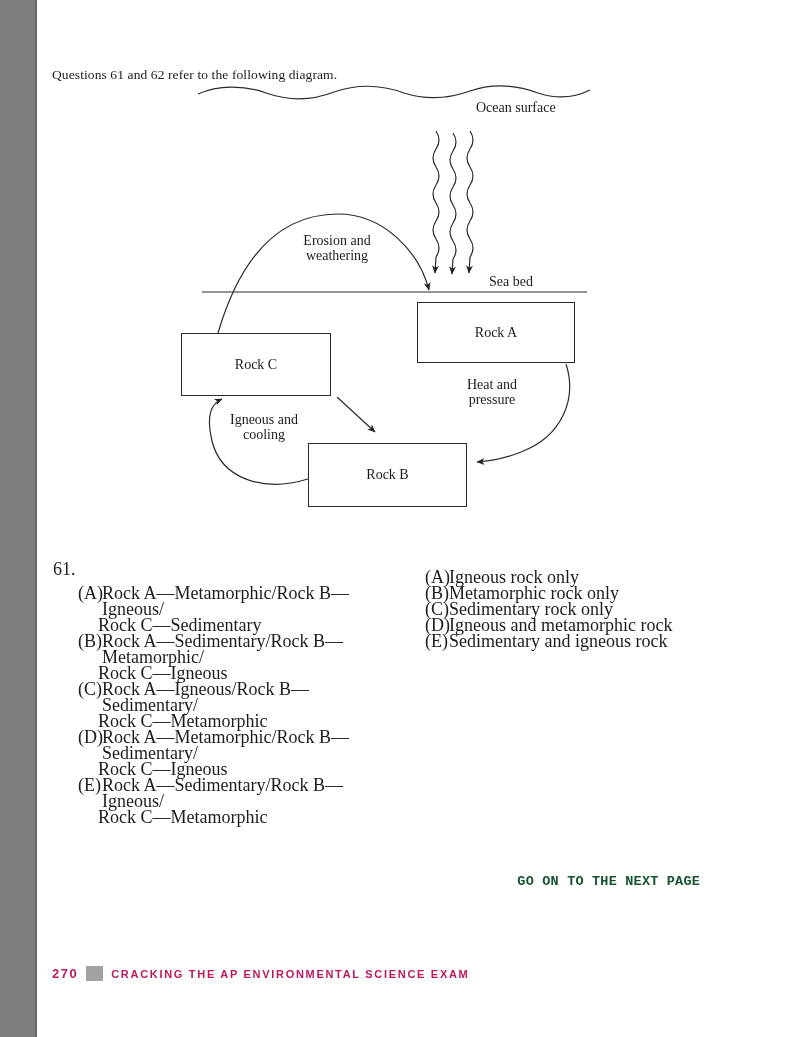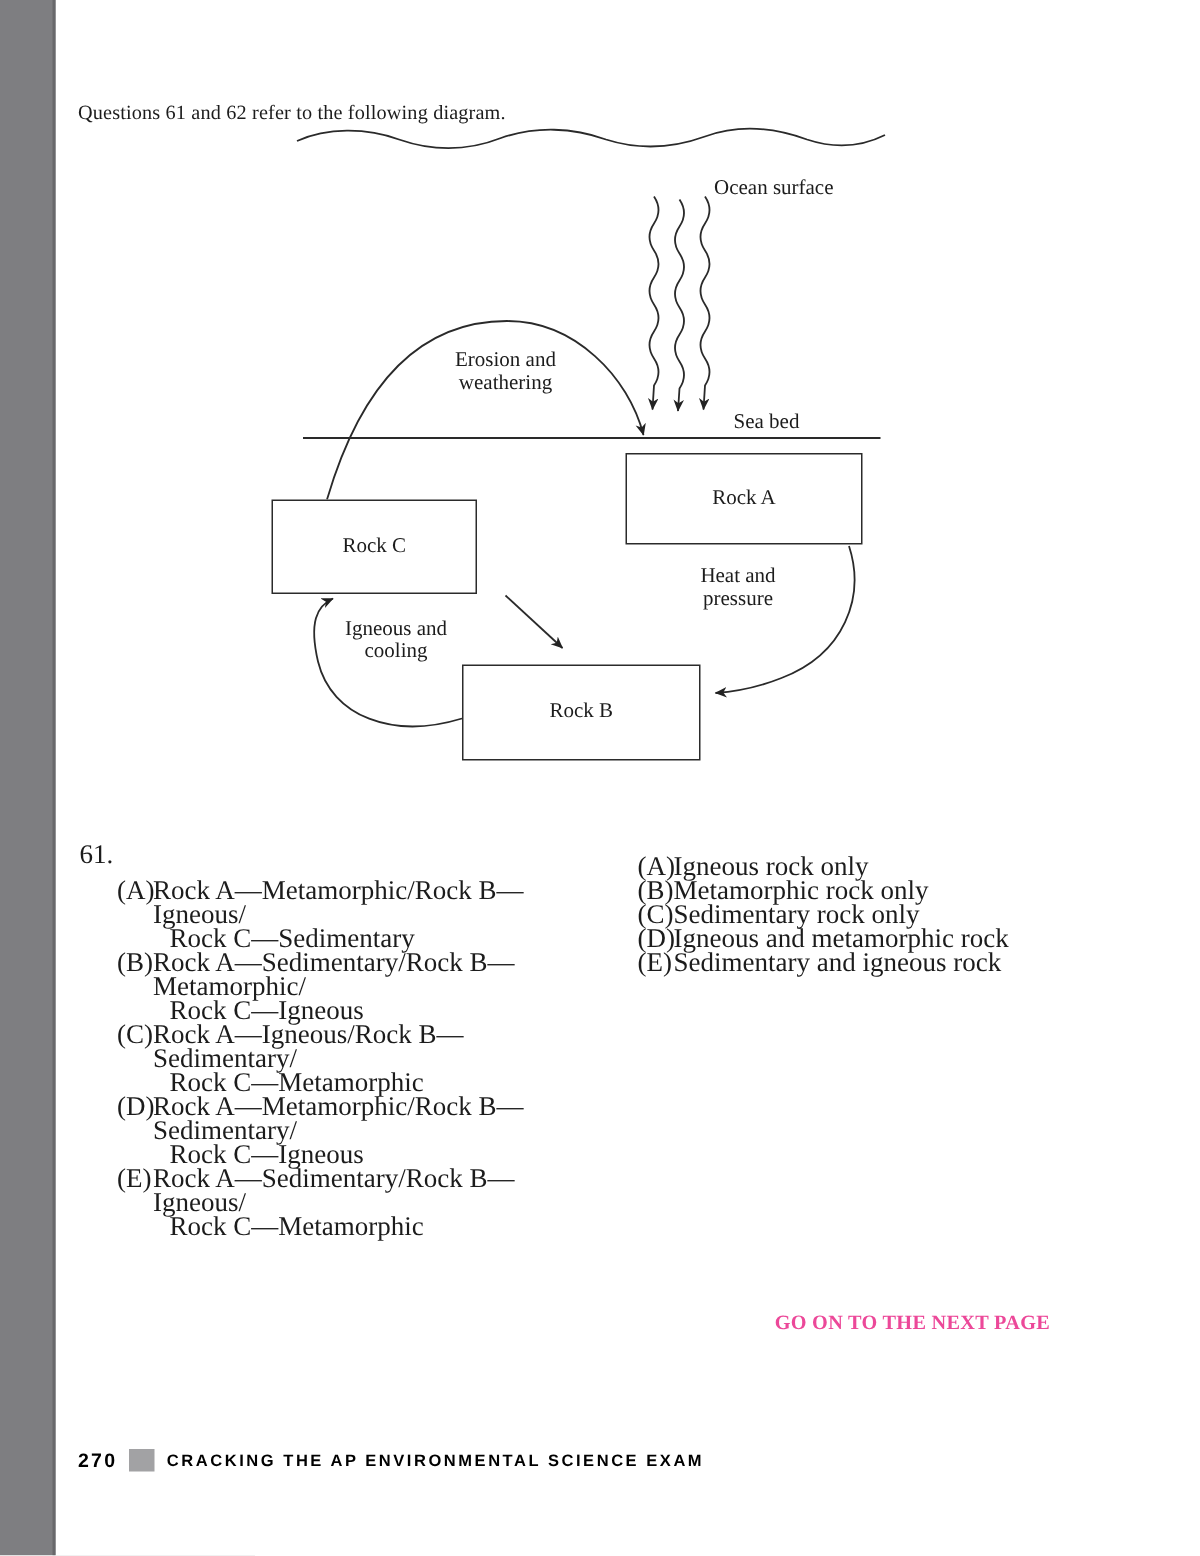--- a/index.html
+++ b/index.html
@@ -21,55 +21,55 @@
   }
   
   #diagram-svg { position:absolute; left:0; top:0; width:800px; height:1037px; z-index:1; }
   
   .rock-box {
     position:absolute; background:#ffffff; border:1.3px solid #2b2b2b; z-index:2;
     display:flex; align-items:center; justify-content:center;
     font-size:14px;
   }
   #rock-a-box { left:417px; top:302px; width:158px; height:61px;align-items:center; }
-  #rock-c-box { left:181px; top:333px; width:137px; height:63px; }
+  #rock-c-box { left:181px; top:333px; width:150px; height:63px; }
   #rock-b-box { left:308px; top:443px; width:159px; height:64px; }
   
   .dlabel {
     position:absolute; z-index:3; font-size:14px; line-height:15px;
     white-space:pre-line;
   }
-  #ocean-surface-label { left:476px; top:100px;margin-top:18px; }
+  #ocean-surface-label { left:476px; top:100px; }
   #sediment-label      { left:478px; top:168px; line-height:18px; }
   #erosion-label       { left:286px; top:233px; width:102px; text-align:center; }
   #sea-bed-label       { left:489px; top:274px; }
   #heat-pressure-label { left:451px; top:377px; width:82px; text-align:center; }
   #melting-cooling-label { left:218px; top:412px; width:92px; text-align:center; }
   
   .question { position:absolute; font-size:18px; line-height:16px; z-index:2; }
   #question-61 { left:53px;  top:561px; width:345px; }
   #question-62 { left:400px; top:561px; width:330px; }
   .q-head { display:flex; }
   .q-num  { width:25px; flex:none; }
   .q-text { white-space:pre-line; }
   .opts   { margin-top:8px; margin-left:25px; }
   .opt-row { display:flex; }
   .opt-label { width:24px; flex:none; }
-  .opt-line2 { margin-left:35px; }
+  .opt-line2 { margin-left:20px; }
   
   #go-on-label {
     position:absolute; top:874px; right:100px;
-    font-family:Liberation Serif, serif; font-weight:bold;
-    font-size:13.5px; letter-spacing:0.2px; color:#ec4899; z-index:2;
+    font-family:Liberation Mono, monospace; font-weight:bold;
+    font-size:13.5px; letter-spacing:0.2px; color:#14532d; z-index:2;
   }
   
   #footer {
     position:absolute; left:52px; top:964px; height:18px;
     display:flex; align-items:center; z-index:2;
-    font-family:"Liberation Sans", sans-serif; color:#000000;
+    font-family:"Liberation Sans", sans-serif; color:#be185d;
   }
   #page-number { font-size:13px; font-weight:bold; letter-spacing:1.5px; }
   #footer-separator-square {
     width:17px; height:15px; background:#a2a2a4; margin:0 8px;
   }
   #book-title { font-size:11px; font-weight:bold; letter-spacing:1.7px; padding-top:1px; }
 </style>
 </head>
 <body>
 

